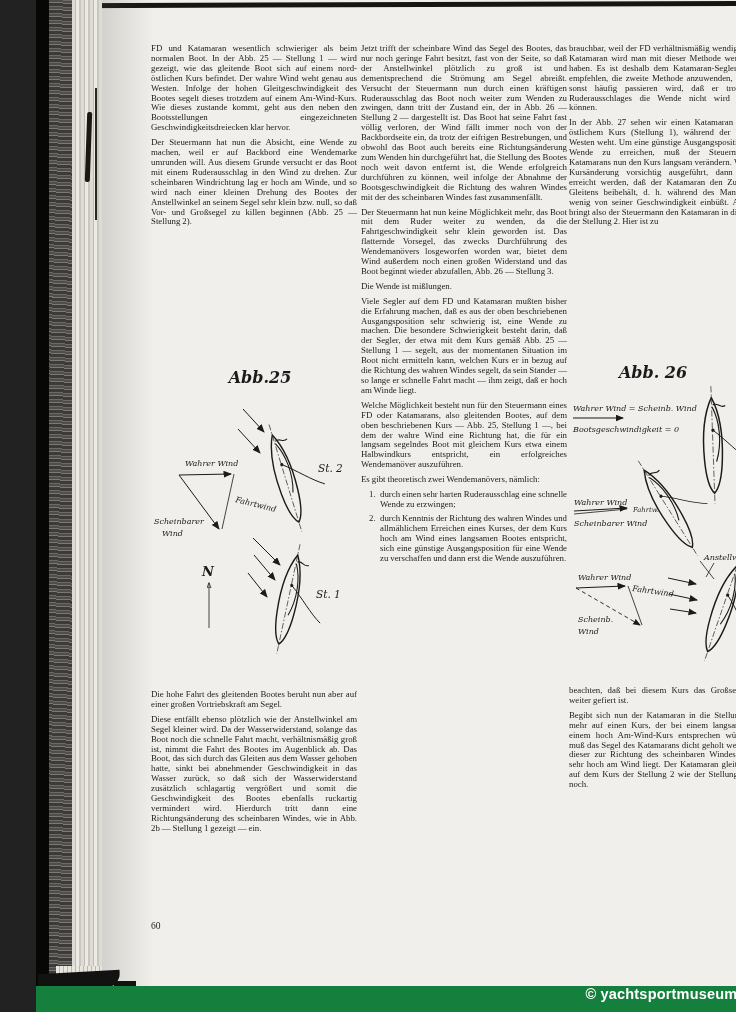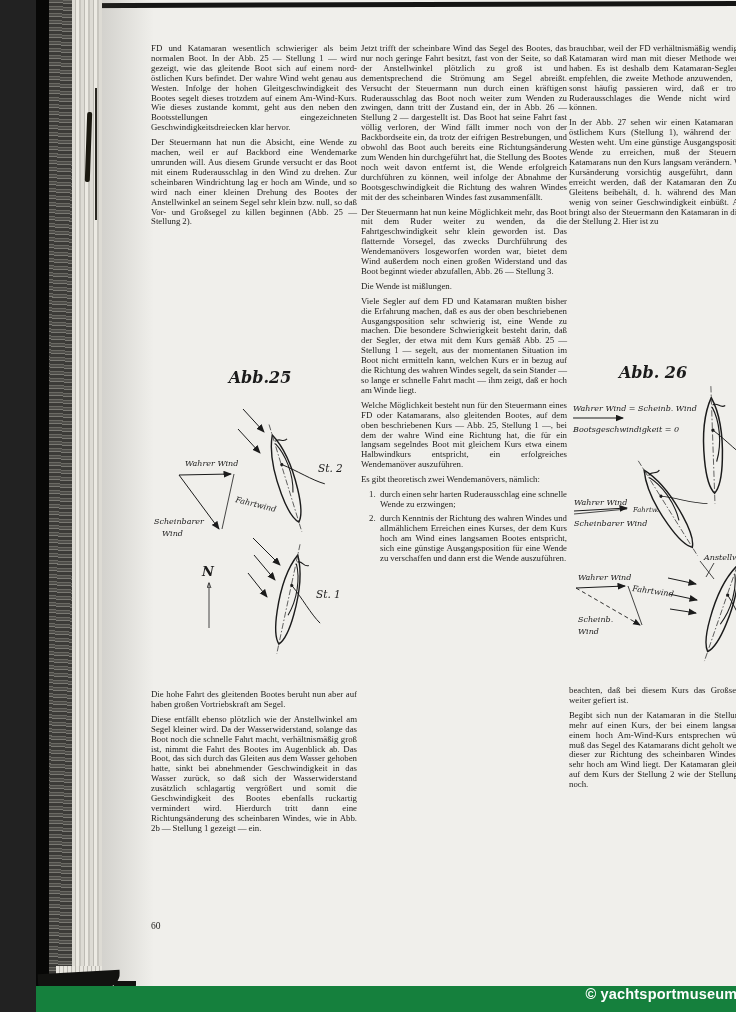--- a/index.html
+++ b/index.html
@@ -117,21 +117,21 @@
     <g>
       <use href="#boat" transform="translate(150,249) rotate(12)"></use>
     </g>
     <line class="arr" x1="115" y1="186" x2="142" y2="213" marker-end="url(#ah)"></line>
     <line class="arr" x1="116" y1="203" x2="137" y2="228" marker-end="url(#ah)"></line>
     <line class="arr" x1="110" y1="221" x2="129" y2="245" marker-end="url(#ah)"></line>
     <text class="flb" x="178" y="246">St. 1</text>
   </svg>
 
   <div class="col" style="left:115px;top:690px;">
-    <p>Die hohe Fahrt des gleitenden Bootes beruht nun aber auf haben großen Vortriebskraft am Segel.</p>
+    <p>Die hohe Fahrt des gleitenden Bootes beruht nun aber auf einer großen Vortriebskraft am Segel.</p>
     <p>Diese entfällt ebenso plötzlich wie der Anstellwinkel am Segel kleiner wird. Da der Wasserwiderstand, solange das Boot noch die schnelle Fahrt macht, verhältnismäßig groß ist, nimmt die Fahrt des Bootes im Augenblick ab. Das Boot, das sich durch das Gleiten aus dem Wasser gehoben hatte, sinkt bei abnehmender Geschwindigkeit in das Wasser zurück, so daß sich der Wasserwiderstand zusätzlich schlagartig vergrößert und somit die Geschwindigkeit des Bootes ebenfalls ruckartig vermindert wird. Hierdurch tritt dann eine Richtungsänderung des scheinbaren Windes, wie in Abb. 2b — Stellung 1 gezeigt — ein.</p>
   </div>
   <div class="page-number">60</div>
 
   <div class="col" style="left:325px;top:44px;">
     <p>Jetzt trifft der scheinbare Wind das Segel des Bootes, das nur noch geringe Fahrt besitzt, fast von der Seite, so daß der Anstellwinkel plötzlich zu groß ist und dementsprechend die Strömung am Segel abreißt. Versucht der Steuermann nun durch einen kräftigen Ruderausschlag das Boot noch weiter zum Wenden zu zwingen, dann tritt der Zustand ein, der in Abb. 26 — Stellung 2 — dargestellt ist. Das Boot hat seine Fahrt fast völlig verloren, der Wind fällt immer noch von der Backbordseite ein, da trotz der eifrigen Bestrebungen, und obwohl das Boot auch bereits eine Richtungsänderung zum Wenden hin durchgeführt hat, die Stellung des Bootes noch weit davon entfernt ist, die Wende erfolgreich durchführen zu können, weil infolge der Abnahme der Bootsgeschwindigkeit die Richtung des wahren Windes mit der des scheinbaren Windes fast zusammenfällt.</p>
     <p>Der Steuermann hat nun keine Möglichkeit mehr, das Boot mit dem Ruder weiter zu wenden, da die Fahrtgeschwindigkeit sehr klein geworden ist. Das flatternde Vorsegel, das zwecks Durchführung des Wendemanövers losgeworfen worden war, bietet dem Wind außerdem noch einen großen Widerstand und das Boot beginnt wieder abzufallen, Abb. 26 — Stellung 3.</p>
     <p>Die Wende ist mißlungen.</p>
     <p>Viele Segler auf dem FD und Katamaran mußten bisher die Erfahrung machen, daß es aus der oben beschriebenen Ausgangsposition sehr schwierig ist, eine Wende zu machen. Die besondere Schwierigkeit besteht darin, daß der Segler, der etwa mit dem Kurs gemäß Abb. 25 — Stellung 1 — segelt, aus der momentanen Situation im Boot nicht ermitteln kann, welchen Kurs er in bezug auf die Richtung des wahren Windes segelt, da sein Stander — so lange er schnelle Fahrt macht — ihm zeigt, daß er hoch am Winde liegt.</p>
     <p>Welche Möglichkeit besteht nun für den Steuermann eines FD oder Katamarans, also gleitenden Bootes, auf dem oben beschriebenen Kurs — Abb. 25, Stellung 1 —, bei dem der wahre Wind eine Richtung hat, die für ein langsam segelndes Boot mit gleichem Kurs etwa einem Halbwindkurs entspricht, ein erfolgreiches Wendemanöver auszuführen.</p>

